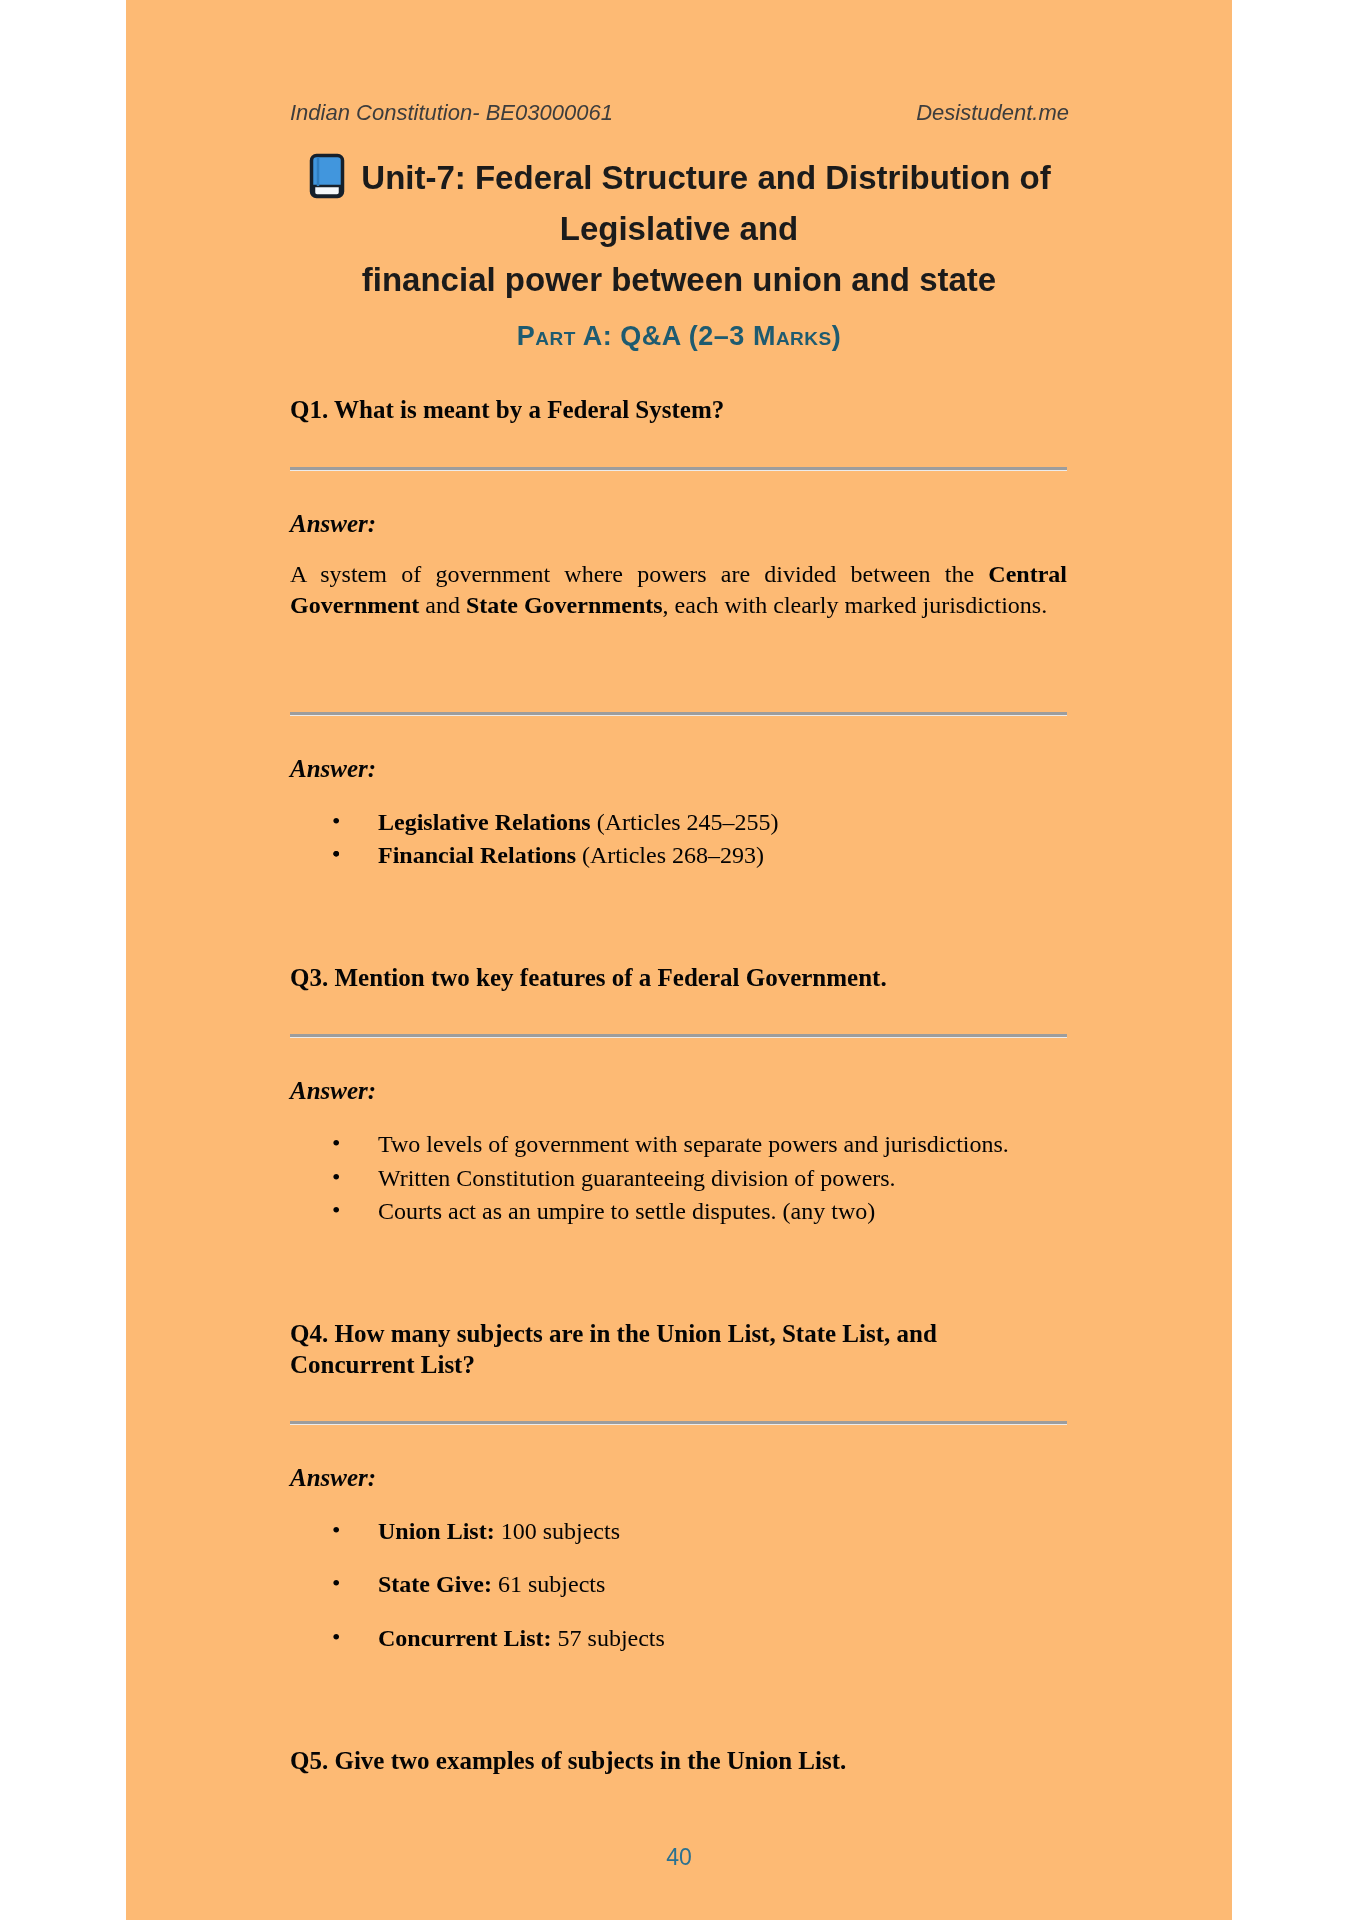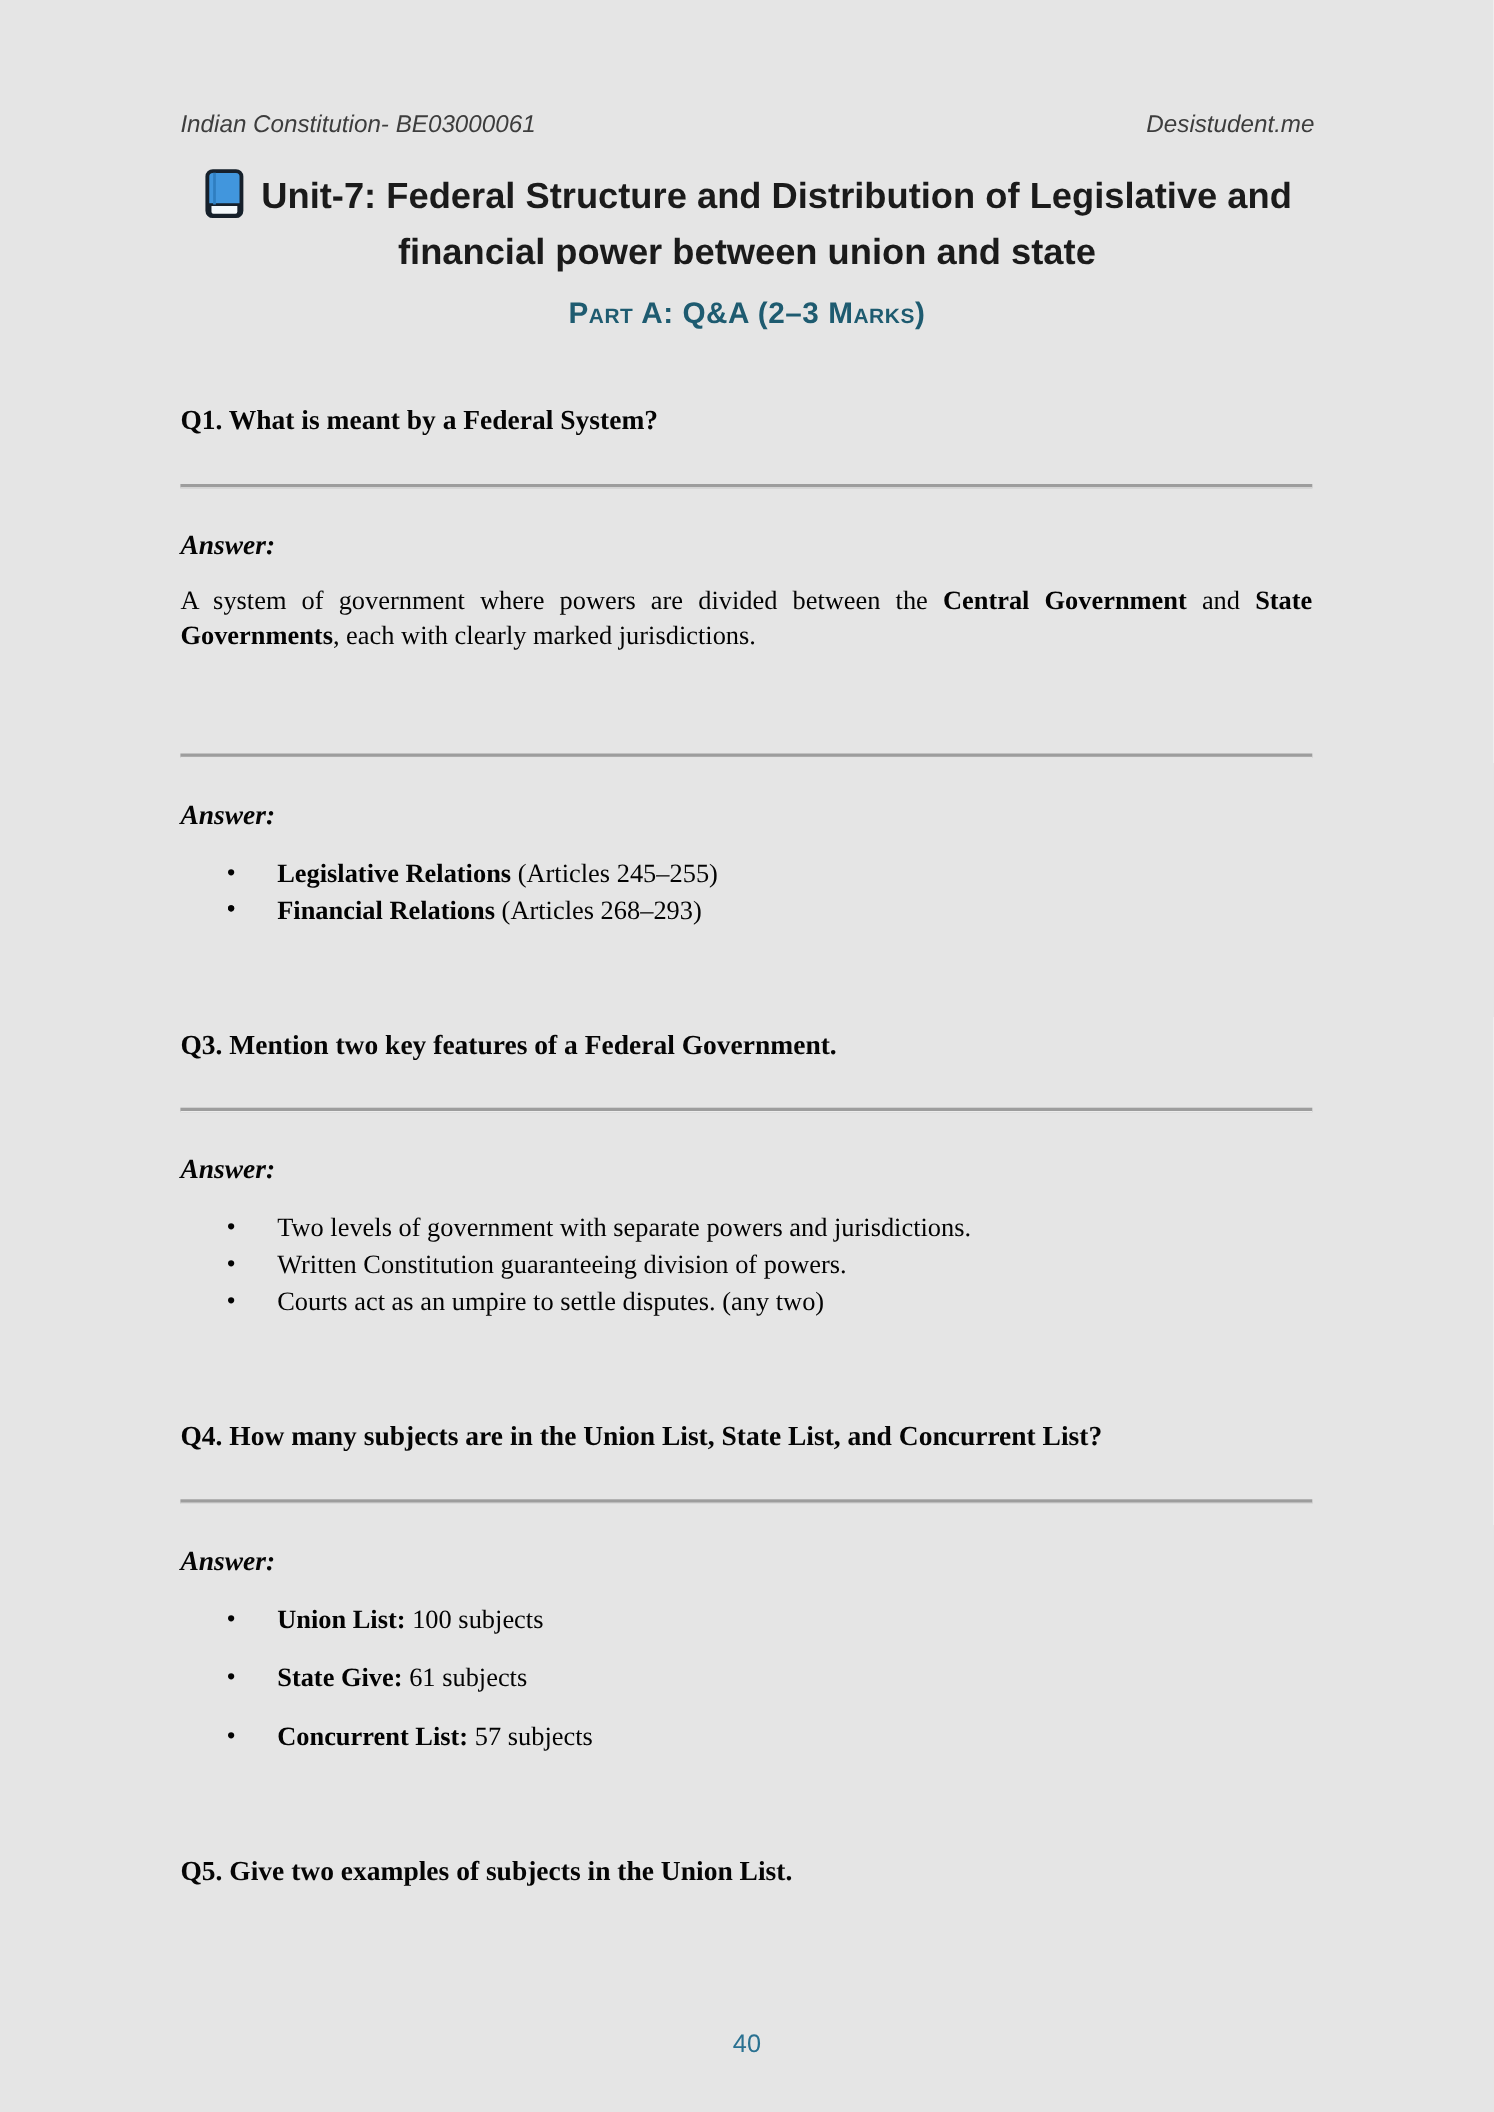--- a/index.html
+++ b/index.html
@@ -1,20 +1,20 @@
 <!DOCTYPE html>
 <html><head>
 <meta charset="utf-8">
 <style>
   html,body { margin:0; padding:0; background:#ffffff; }
   .page {
     position:relative;
-    width:1358px; height:1920px;
+    width:1106px; height:1920px;
     margin:0 auto;
-    background:#e5e5e5;
+    background:#fdba74;
     font-family:"Liberation Sans", sans-serif;
     color:#030303;
     overflow:hidden;
   }
   
   .hdr {
     display:flex; justify-content:space-between; align-items:baseline;
     padding:100px 163px 0 164px;
     font-style:italic;
     font-size:22px;
@@ -39,21 +39,21 @@
   .part {
     margin-top:16px;
     text-align:center;
     font-weight:bold;
     font-size:27px;
     font-variant:small-caps;
     letter-spacing:0.5px;
     color:#1e5b70;
   }
   
-  #qa-root { margin:66px 165px 0 164px; }
+  #qa-root { margin:42px 165px 0 164px; }
   .qa { margin-bottom:90px; }
   .qa:last-child { margin-bottom:0; }
   .question {
     font-family:"Liberation Serif", serif;
     font-weight:bold;
     font-size:25px;
     line-height:1.25;
     color:#050505;
   }
   .rule {

